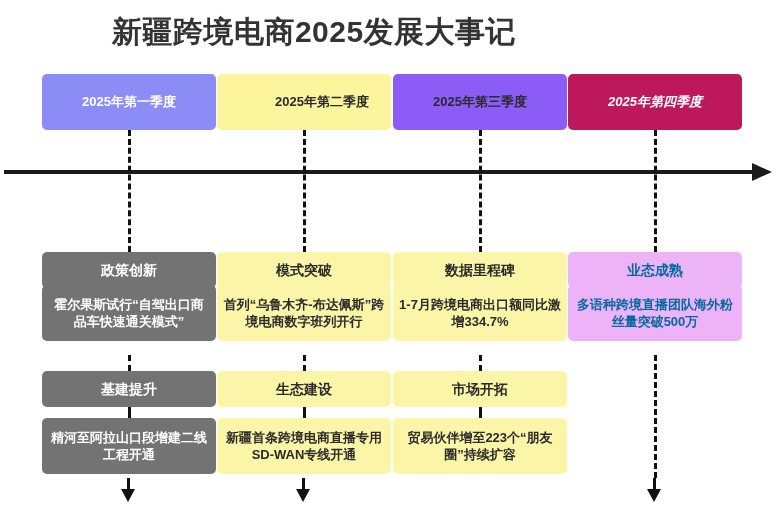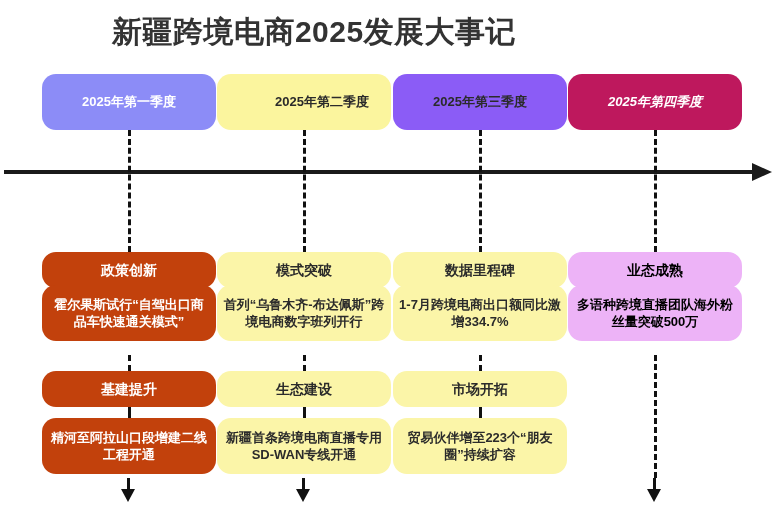--- a/index.html
+++ b/index.html
@@ -65,21 +65,21 @@
     position: absolute;
     width: 0;
     border-left: 3px dashed #111111;
   }
 
   
   .box {
     position: absolute;
     width: 174px;
     box-sizing: border-box;
-    border-radius: 14px;
+    border-radius: 5px;
     display: flex;
     align-items: center;
     justify-content: center;
     text-align: center;
     line-height: 1.32;
     padding: 2px 6px;
   }
   .quarter-box {
     top: 74px;
     height: 56px;
@@ -97,26 +97,26 @@
   .detail-box {
     height: 56px;
     font-size: 13px;
     font-weight: bold;
   }
   .detail-box.row1 { top: 285px; }
   .detail-box.row2 { top: 418px; }
 
   
   .theme-purple  { background: #8c8cf7; color: #ffffff; }
-  .theme-lpurple { background: #c2410c; color: #ffffff; }
+  .theme-lpurple { background: #737373; color: #ffffff; }
   .theme-yellow  { background: #fbf59e; color: #2b2b2b; padding-left: 42px; }
   .theme-lyellow { background: #fbf5a8; color: #2b2b2b; }
   .theme-green   { background: #8b5cf6; color: #2b2b2b; }
   .theme-magenta { background: #be185d; color: #ffffff; font-style: italic; }
-  .theme-lmagenta{ background: #edb3f7; color: #000000; }
+  .theme-lmagenta{ background: #edb3f7; color: #0369a1; }
 
   
   .down-arrow-stem {
     position: absolute;
     width: 3px;
     height: 14px;
     background: #111111;
   }
   .down-arrow-head {
     position: absolute;

